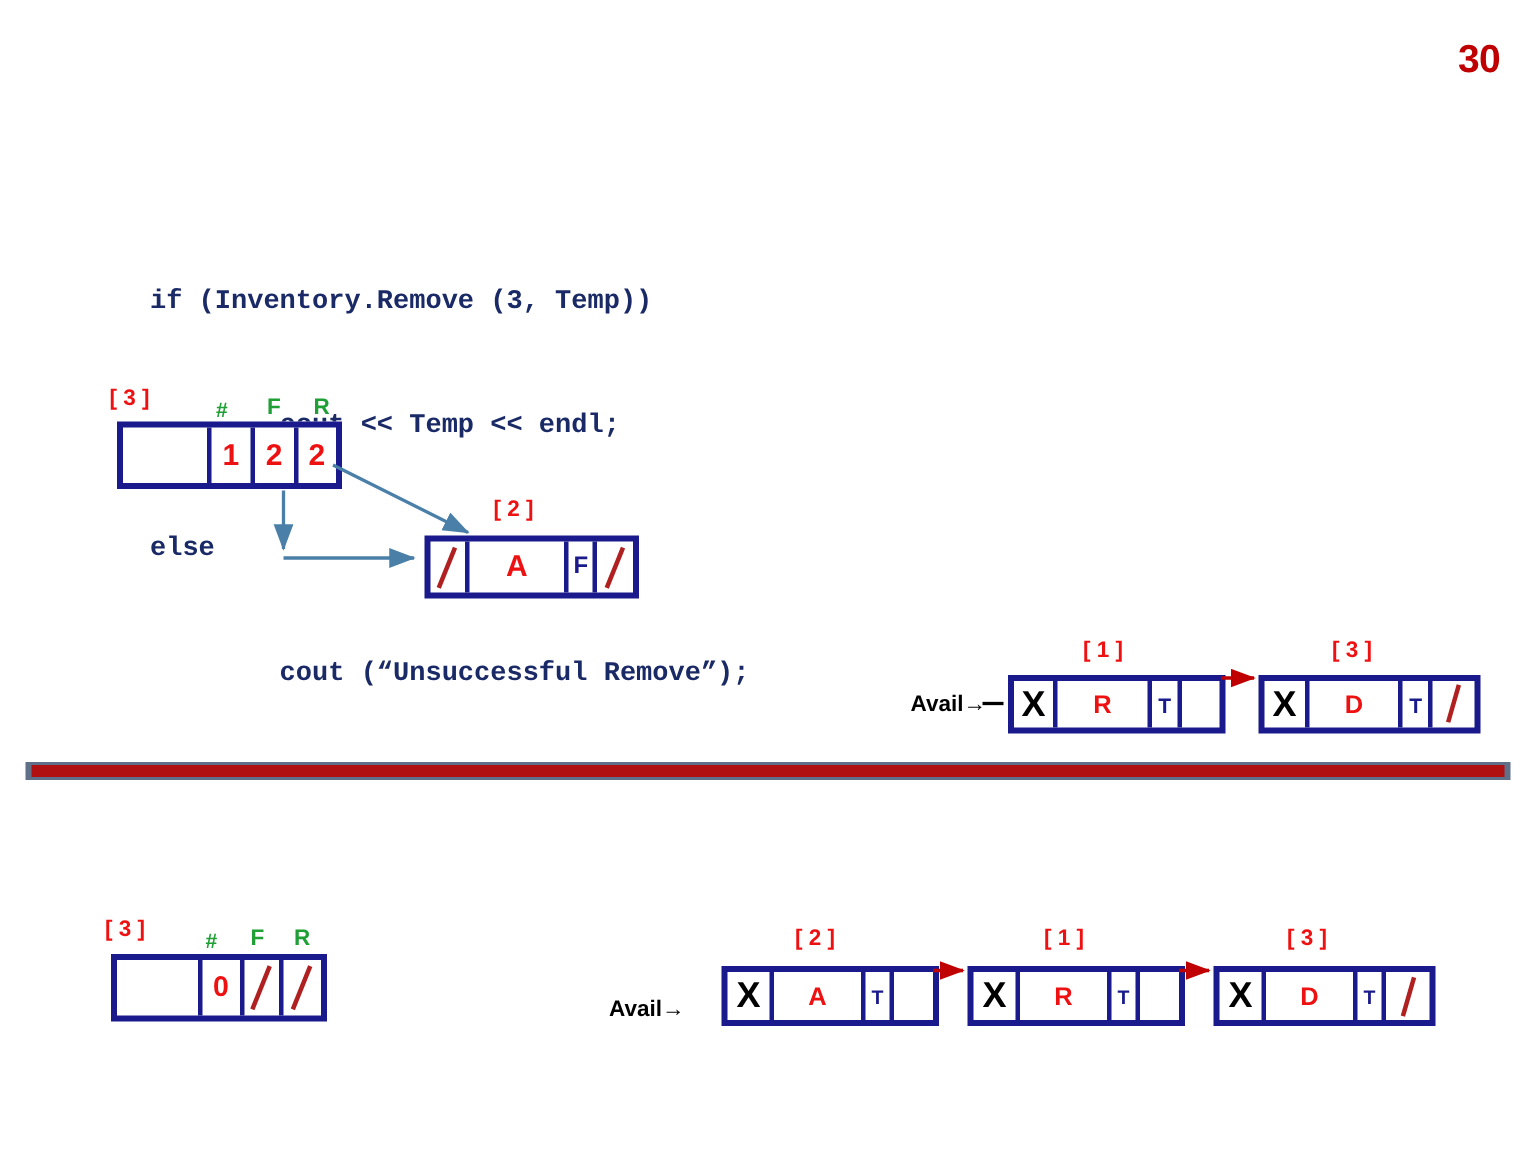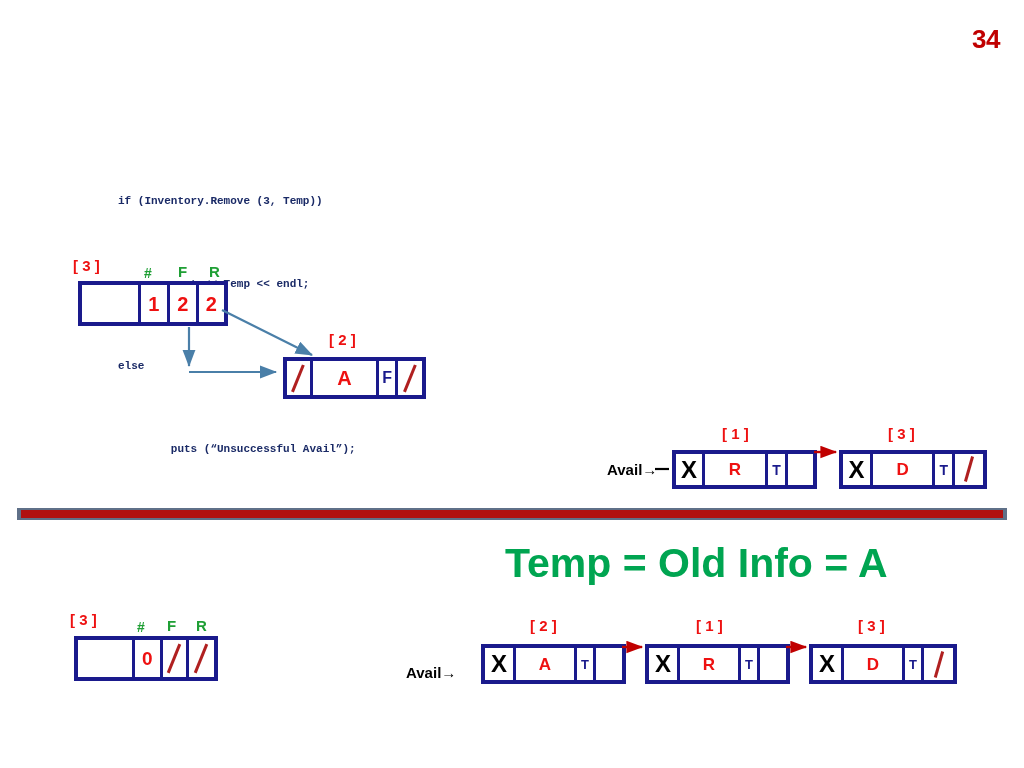--- a/index.html
+++ b/index.html
@@ -28,23 +28,23 @@
   .title-text{
     font-family:"Liberation Mono", monospace;
     font-weight:bold;font-size:31px;color:#1a2a66;
     letter-spacing:3.5px;
     white-space:nowrap;
     text-shadow:1px 1px 0 rgba(26,42,102,.35);
   }
 
   
   .code-block{
-    position:absolute;left:118px;top:133px;
+    position:absolute;left:100px;top:133px;
     font-family:"Liberation Mono", monospace;
-    font-weight:bold;font-size:11px;color:#1a2a66;
+    font-weight:bold;font-size:18px;color:#1a2a66;
     line-height:27.5px;white-space:pre;
   }
   .code-line{white-space:pre;}
 
   
   .nodebox{
     position:absolute;
     border:4px solid #1a1a8c;
     background:#ffffff;
     box-sizing:border-box;
@@ -122,28 +122,28 @@
     font-family:"Liberation Sans", sans-serif;
     font-weight:bold;font-size:41px;color:#00a551;
     white-space:nowrap;line-height:1;
   }
 </style>
 </head>
 <body>
 
 <div class="slide">
 
-  <div class="page-num">34</div>
+  <div class="page-num">30</div>
 
 
   <div class="code-block">
     <div class="code-line">if (Inventory.Remove (3, Temp))</div>
     <div class="code-line">        cout &lt;&lt; Temp &lt;&lt; endl;</div>
     <div class="code-line">else</div>
-    <div class="code-line">        puts (“Unsuccessful Avail”);</div>
+    <div class="code-line">        cout (“Unsuccessful Remove”);</div>
   </div>
 
   <div class="idx" style="left:73px;top:258px;font-size:15px;">[ 3 ]</div>
 
   <div class="colhdr" style="left:144px;top:266px;font-size:14px;">#</div>
   <div class="colhdr" style="left:178px;top:264px;font-size:15px;">F</div>
   <div class="colhdr" style="left:209px;top:264px;font-size:15px;">R</div>
 
   <div class="nodebox" style="left:78px;top:281px;width:150px;height:45px;">
     <div class="cell" style="width:62px;"></div>
@@ -211,21 +211,20 @@
     <div class="cell" style="width:28px;">
       <span class="slash steep"></span>
     </div>
   </div>
 
   <div class="divider-wrap">
     <div class="divider-shadow"></div>
     <div class="divider-bar"></div>
   </div>
 
-  <div class="temp-line">Temp = Old Info = A</div>
 
   <div class="idx" style="left:70px;top:612px;font-size:15px;">[ 3 ]</div>
 
   <div class="colhdr" style="left:137px;top:620px;font-size:14px;">#</div>
   <div class="colhdr" style="left:167px;top:618px;font-size:15px;">F</div>
   <div class="colhdr" style="left:196px;top:618px;font-size:15px;">R</div>
 
   <div class="nodebox" style="left:74px;top:636px;width:144px;height:45px;">
     <div class="cell" style="width:60px;"></div>
     <div class="cell" style="width:30px;">

